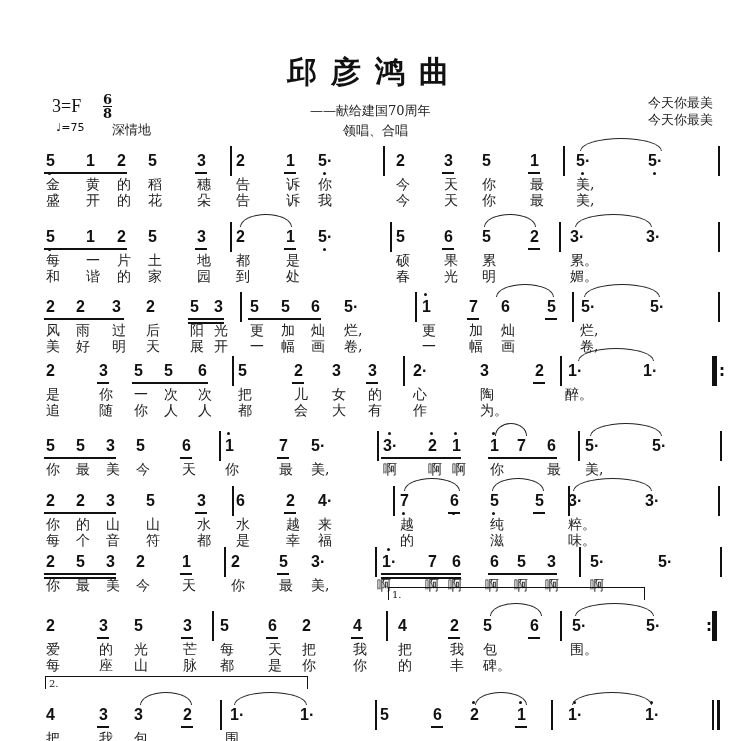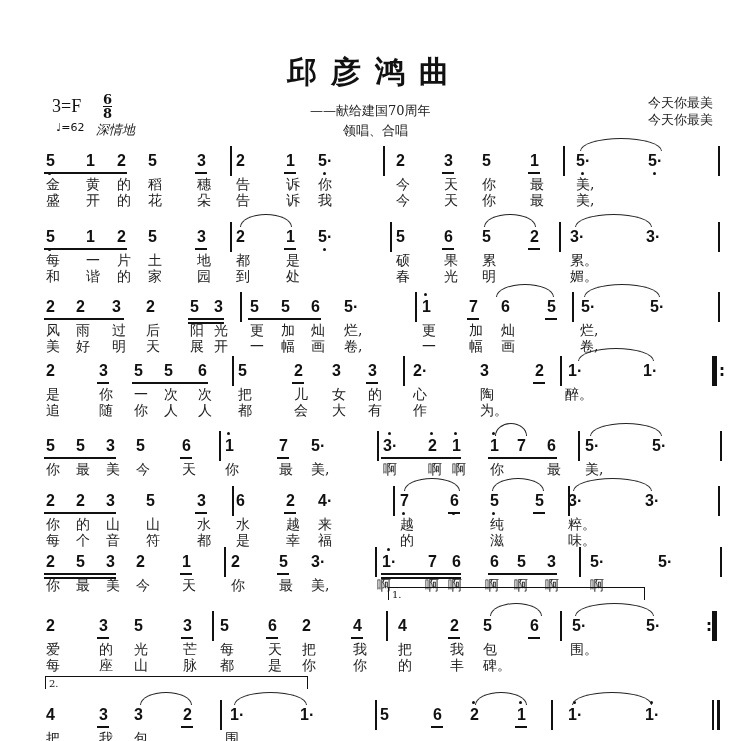--- a/index.html
+++ b/index.html
@@ -4,21 +4,21 @@
 <style>
   html,body{margin:0;padding:0;background:#fff;}
   body{width:750px;height:741px;position:relative;overflow:hidden;font-family:"DejaVu Sans","Liberation Sans",sans-serif;color:#111;}
   .abs{position:absolute;}
   .title{left:0;width:750px;top:52px;text-align:center;font-size:30px;letter-spacing:14px;font-weight:bold;font-family:"DejaVu Sans",sans-serif;}
   .hdr{font-size:13px;font-family:"DejaVu Serif",serif;color:#222;}
   .key{left:52px;top:96px;font-size:18px;font-family:"Liberation Serif",serif;}
   .frac{left:103px;top:93px;font-size:13px;font-weight:bold;line-height:13px;text-align:center;font-family:"DejaVu Serif",serif;}
   .frac span{display:block;}
   .tempo{left:56px;top:121px;font-size:11px;}
-  .expr{left:96px;top:121px;font-size:13px;font-style:italic;}
+  .expr{left:112px;top:121px;font-size:13px;}
   .ded{left:310px;top:102px;}
   .voice{left:343px;top:122px;}
   .auth{left:648px;top:94px;line-height:17px;text-align:left;}
   .row{position:absolute;left:0;width:750px;height:70px;}
   .n{position:absolute;top:0;font-weight:bold;font-size:16px;line-height:18px;font-family:"Liberation Sans",sans-serif;}
   .n .d{position:relative;}
   .ud{position:absolute;left:50%;top:-5px;width:3px;height:3px;margin-left:-2px;border-radius:50%;background:#111;}
   .ld{position:absolute;left:50%;bottom:-6px;width:3px;height:3px;margin-left:-2px;border-radius:50%;background:#111;}
   .ul{position:absolute;height:2px;background:#111;top:20px;}
   .ul2{position:absolute;height:2px;background:#111;top:24px;}
@@ -32,21 +32,21 @@
 </style>
 </head>
 <body>
 
 <div class="abs title">邱彦鸿曲</div>
 <div class="abs key">3=F</div>
 <div class="abs frac">
   <span>6</span>
   <span style="border-top:1.5px solid #111;">8</span>
 </div>
-<div class="abs tempo">♩=62</div>
+<div class="abs tempo">♩=75</div>
 <div class="abs hdr expr">深情地</div>
 <div class="abs hdr ded">——献给建国70周年</div>
 <div class="abs hdr voice">领唱、合唱</div>
 <div class="abs hdr auth">
   <div>今天你最美</div>
   <div>今天你最美</div>
 </div>
 
 <div id="score">
     <div class="row" style="top: 152px;">

